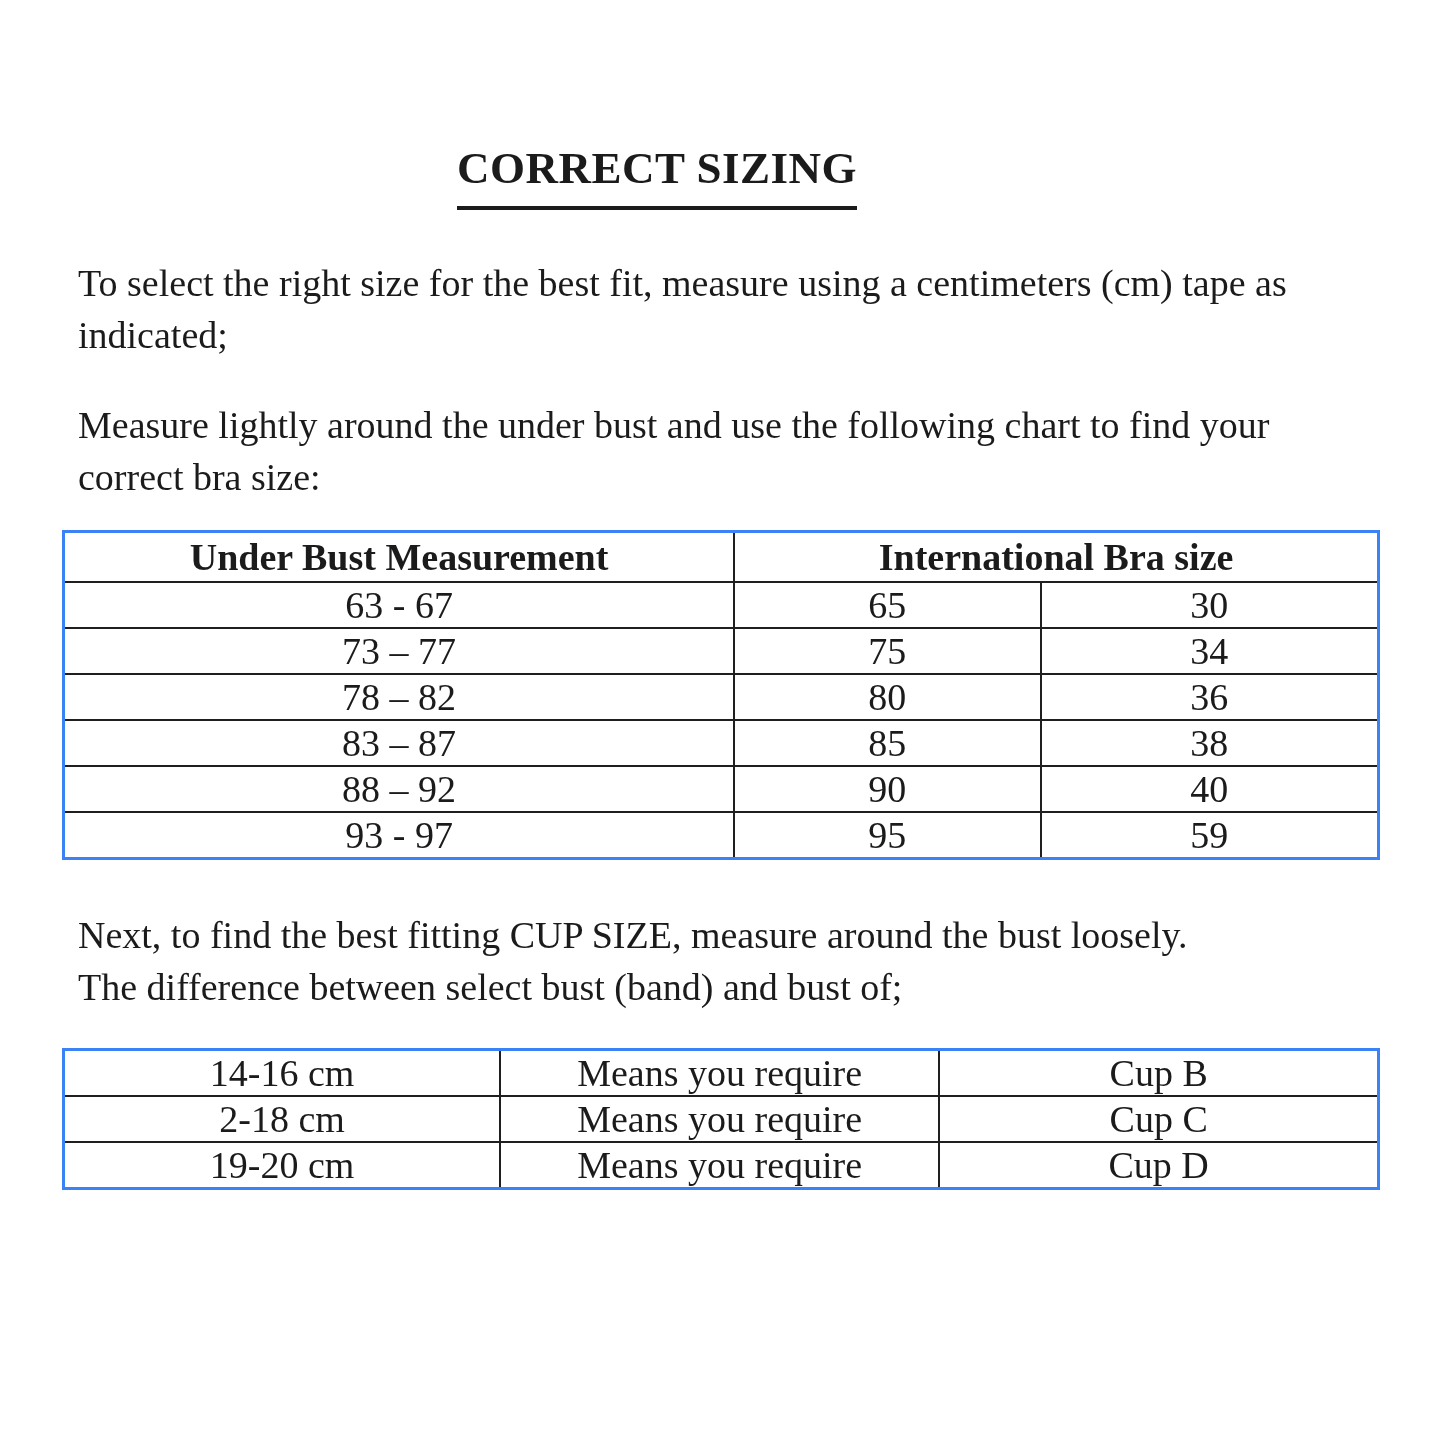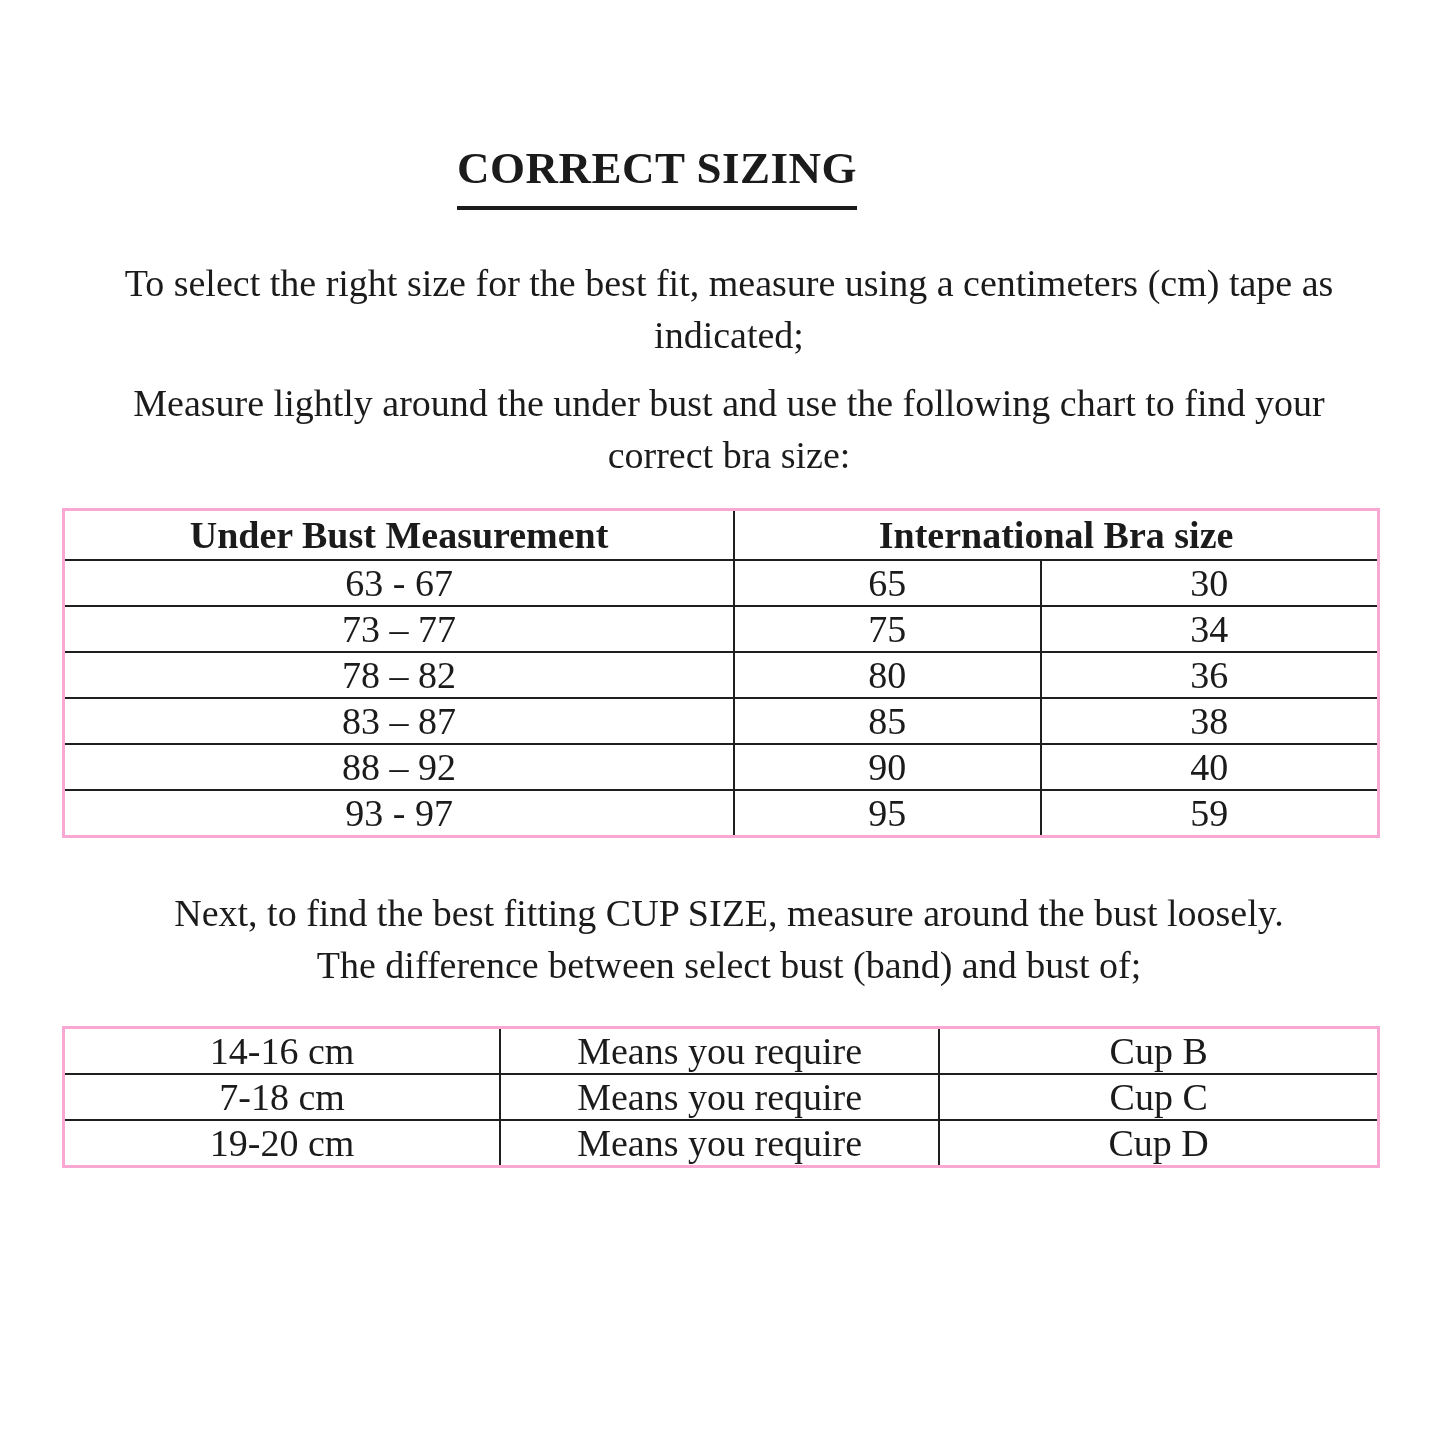--- a/index.html
+++ b/index.html
@@ -29,32 +29,31 @@
     font-weight: bold;
     letter-spacing: 0.5px;
     border-bottom: 4px solid #1b1b1b;
     padding-bottom: 12px;
     white-space: nowrap;
   }
   .para {
     font-size: 38px;
     line-height: 52px;
     padding-left: 16px;
-    text-align: center;
   }
   .para-intro   { margin-top: 47px; }
-  .para-measure { margin-top: 16px; }
+  .para-measure { margin-top: 38px; }
   .para-cup     { margin-top: 49px; }
   .para-line { white-space: nowrap; }
 
   table {
     width: 100%;
     border-collapse: collapse;
     table-layout: fixed;
-    border: 3px solid #f9a8d4;
+    border: 3px solid #3b82f6;
   }
   .band-table { margin-top: 27px; }
   .cup-table  { margin-top: 35px; }
   th, td {
     border: 2px solid #1f1f1f;
     text-align: center;
     vertical-align: middle;
     font-size: 38px;
     padding: 0;
     overflow: hidden;
@@ -140,21 +139,21 @@
       <col style="width:33.4%">
       <col style="width:33.4%">
     </colgroup>
     <tbody>
         <tr>
       <td>14-16 cm</td>
       <td>Means you require</td>
       <td>Cup B</td>
     </tr>
     <tr>
-      <td>7-18 cm</td>
+      <td>2-18 cm</td>
       <td>Means you require</td>
       <td>Cup C</td>
     </tr>
     <tr>
       <td>19-20 cm</td>
       <td>Means you require</td>
       <td>Cup D</td>
     </tr>
   </tbody>
     </table>

